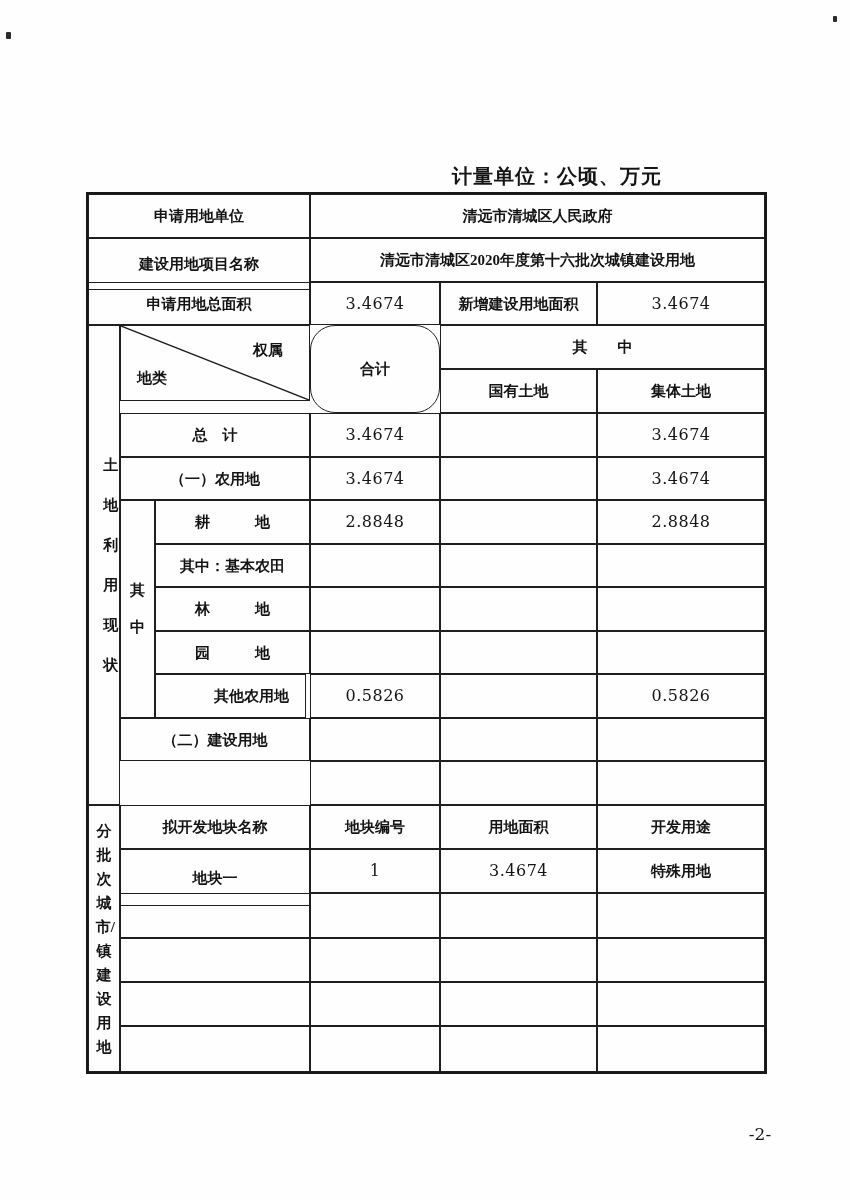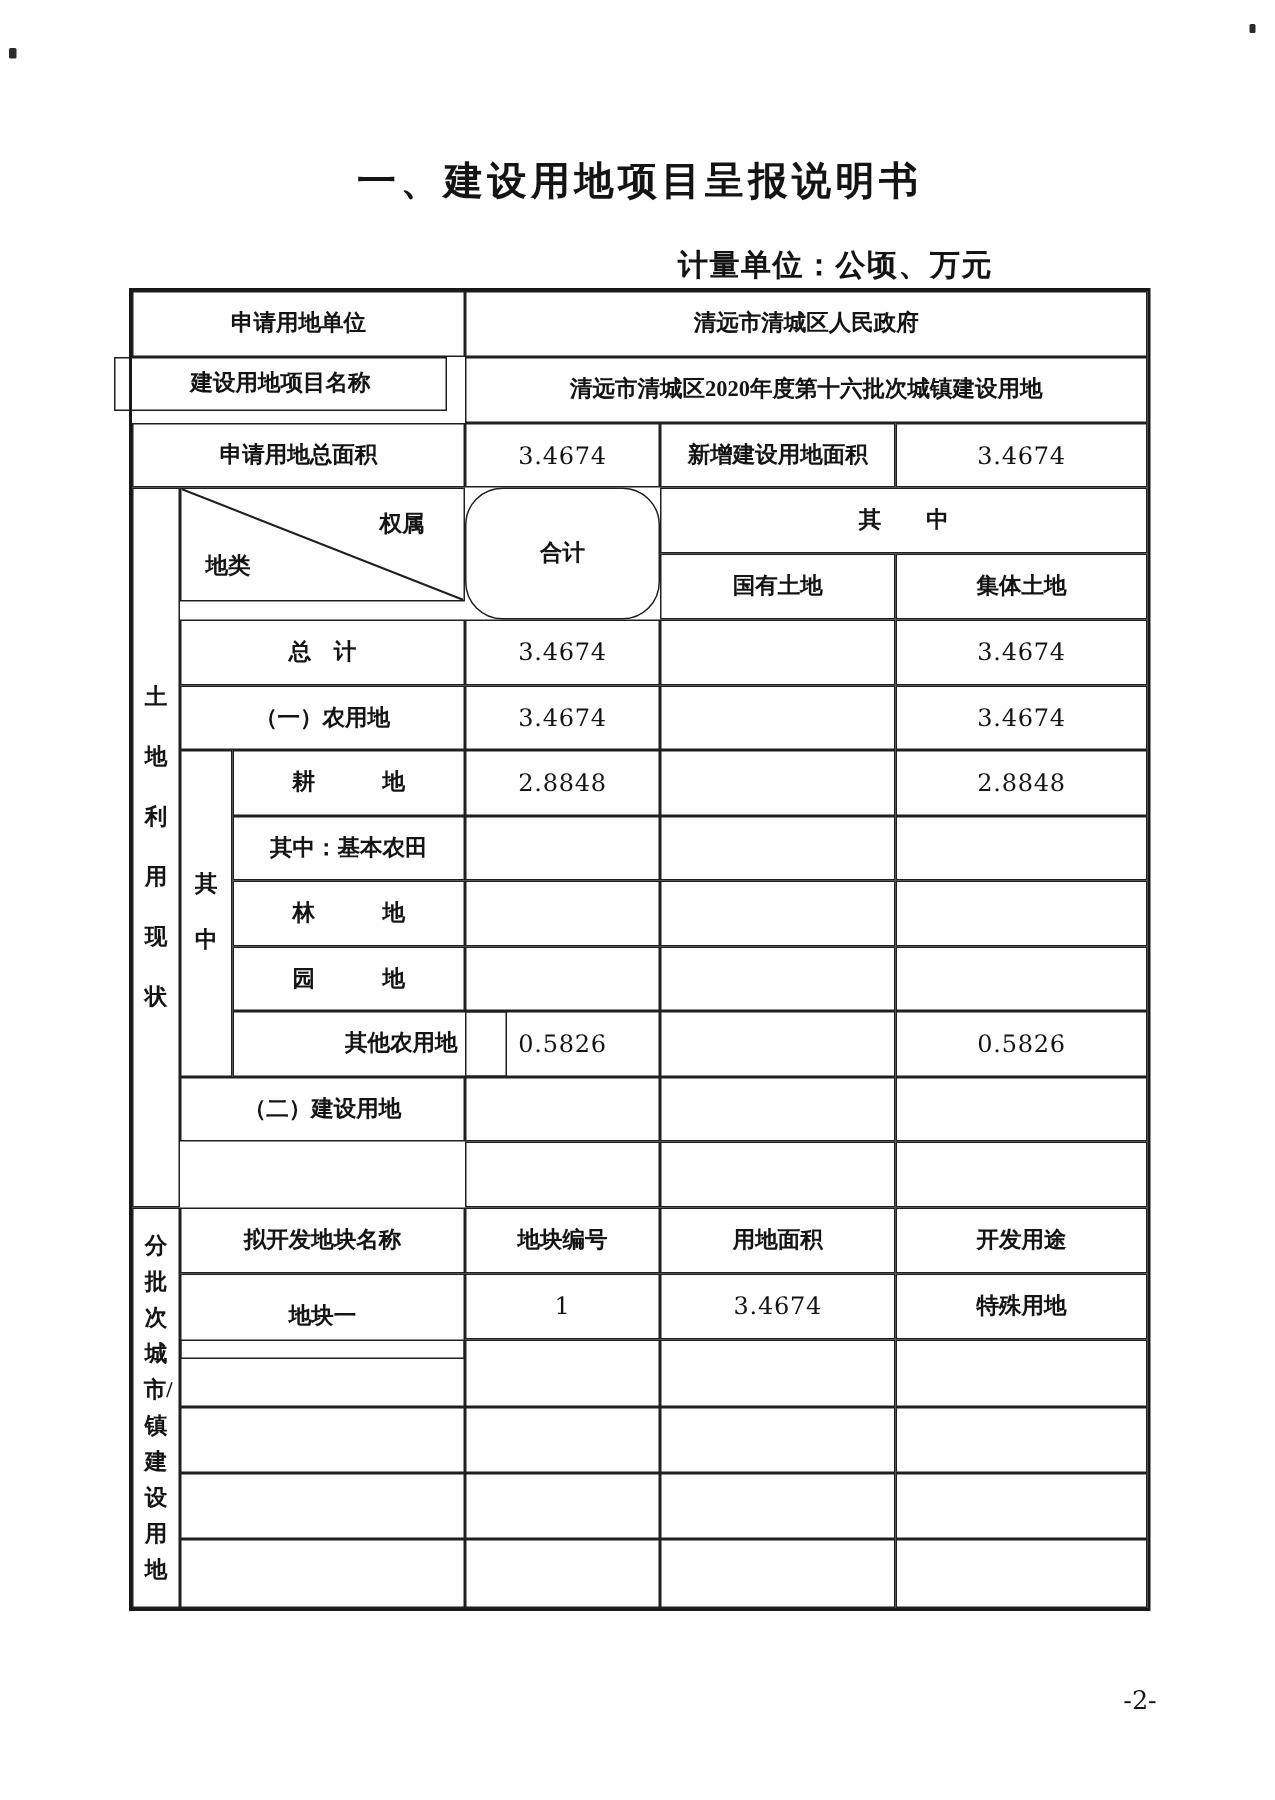--- a/index.html
+++ b/index.html
@@ -53,37 +53,36 @@
     text-align:center;font-size:17px;
     font-family:"DejaVu Serif","Liberation Serif",serif;
   }
   .speck{position:absolute;background:#2b2b2b;border-radius:1px;}
 </style>
 </head>
 <body>
 
 <div class="page">
 
-  <div class="title">一、建设用地项目呈报说明书</div>
   <div class="unit">计量单位：公顷、万元</div>
 
   <div class="frame"></div>
 
   <div class="cell" style="left:88px;top:194px;width:222px;height:44px;">申请用地单位</div>
   <div class="cell" style="left:310px;top:194px;width:455px;height:44px;">清远市清城区人民政府</div>
 
-  <div class="cell" style="left:76px;top:238px;width:222px;height:36px;">建设用地项目名称</div>
+  <div class="cell" style="left:88px;top:238px;width:222px;height:52px;">建设用地项目名称</div>
   <div class="cell" style="left:310px;top:238px;width:455px;height:44px;">清远市清城区2020年度第十六批次城镇建设用地</div>
 
   <div class="cell" style="left:88px;top:282px;width:222px;height:43px;">申请用地总面积</div>
   <div class="cell num" style="left:310px;top:282px;width:130px;height:43px;">3.4674</div>
   <div class="cell" style="left:440px;top:282px;width:157px;height:43px;">新增建设用地面积</div>
   <div class="cell num" style="left:597px;top:282px;width:168px;height:43px;">3.4674</div>
 
-  <div class="cell" style="left:88px;top:325px;width:32px;height:480px;">
+  <div class="cell" style="left:88px;top:325px;width:32px;height:480px;justify-content:flex-end;">
     <span class="vtext lh45">土地利用现状</span>
   </div>
 
   <div class="cell" style="left:120px;top:325px;width:190px;height:76px;">
     <svg class="diag-svg" viewBox="0 0 190 88" preserveAspectRatio="none">
       <line x1="0" y1="0" x2="190" y2="88" stroke="#1f1f1f" stroke-width="1.6"></line>
     </svg>
     <span class="corner-top">权属</span>
     <span class="corner-bottom">地类</span>
   </div>
@@ -120,21 +119,21 @@
   <div class="cell" style="left:155px;top:587px;width:155px;height:44px;">林　　　地</div>
   <div class="cell num" style="left:310px;top:587px;width:130px;height:44px;"></div>
   <div class="cell num" style="left:440px;top:587px;width:157px;height:44px;"></div>
   <div class="cell num" style="left:597px;top:587px;width:168px;height:44px;"></div>
 
   <div class="cell" style="left:155px;top:631px;width:155px;height:43px;">园　　　地</div>
   <div class="cell num" style="left:310px;top:631px;width:130px;height:43px;"></div>
   <div class="cell num" style="left:440px;top:631px;width:157px;height:43px;"></div>
   <div class="cell num" style="left:597px;top:631px;width:168px;height:43px;"></div>
 
-  <div class="cell" style="left:155px;top:674px;width:183px;height:44px;padding-left:42px;">其他农用地</div>
+  <div class="cell" style="left:155px;top:674px;width:151px;height:44px;padding-left:42px;">其他农用地</div>
   <div class="cell num" style="left:310px;top:674px;width:130px;height:44px;">0.5826</div>
   <div class="cell num" style="left:440px;top:674px;width:157px;height:44px;"></div>
   <div class="cell num" style="left:597px;top:674px;width:168px;height:44px;">0.5826</div>
 
   <div class="cell" style="left:120px;top:718px;width:190px;height:43px;">（二）建设用地</div>
   <div class="cell num" style="left:310px;top:718px;width:130px;height:43px;"></div>
   <div class="cell num" style="left:440px;top:718px;width:157px;height:43px;"></div>
   <div class="cell num" style="left:597px;top:718px;width:168px;height:43px;"></div>
 
   <div class="cell num" style="left:310px;top:761px;width:130px;height:44px;"></div>

